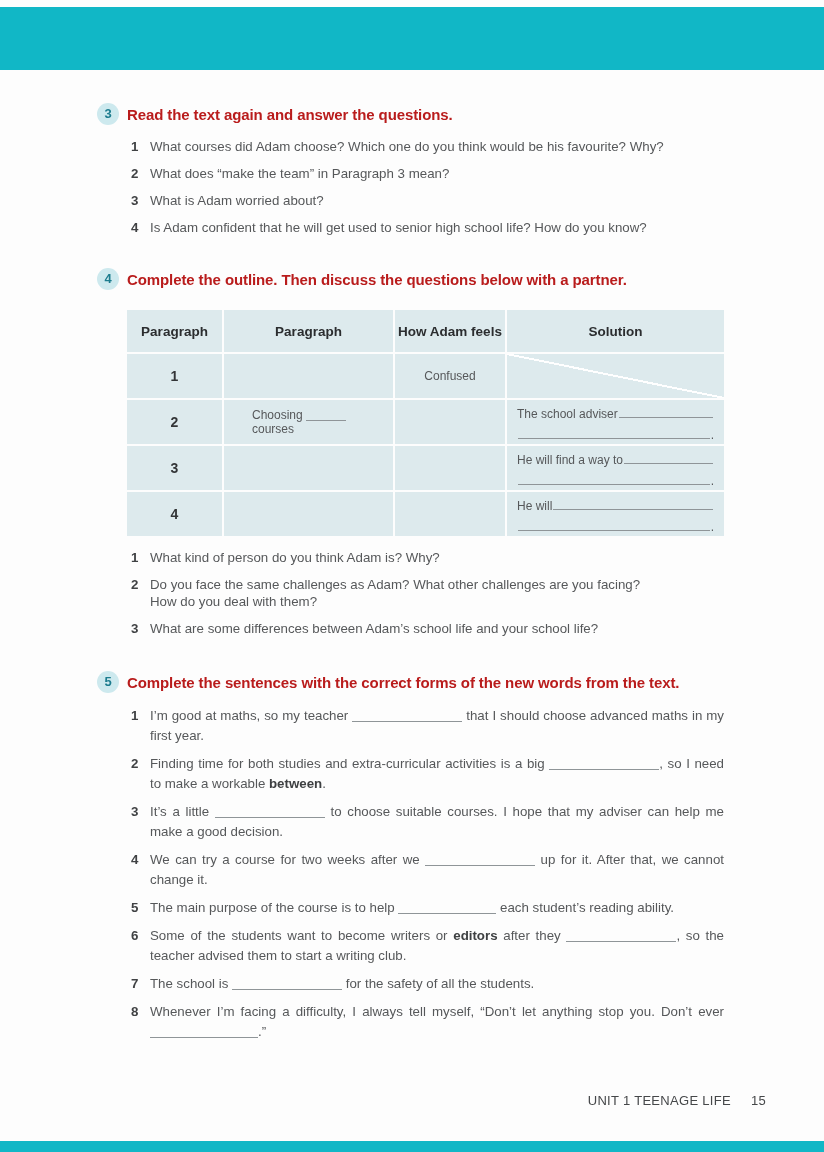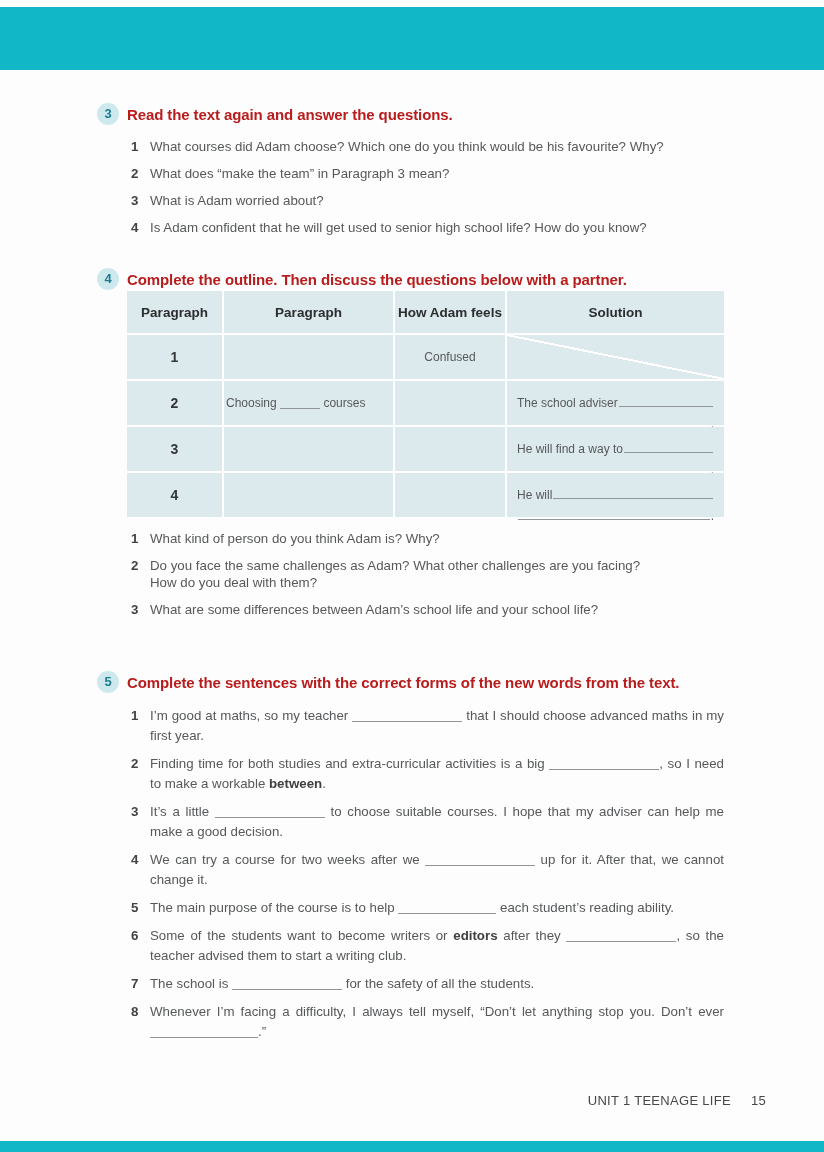--- a/index.html
+++ b/index.html
@@ -39,31 +39,31 @@
   .q5 .q-text { text-align:justify; white-space:normal; }
   .q-text b { color:#3e4042; }
 
   .blank {
     display:inline-block; height:12px; vertical-align:-2px;
     border-bottom:1px solid #8f9598;
   }
 
   
   .ex-table {
-    display:grid; margin:1px 0 0 30px; width:597px;
+    display:grid; margin:20px 0 0 30px; width:597px;
     grid-template-columns:95px 169px 110px 1fr;
     grid-template-rows:42px 44px 44px 44px 44px;
     gap:2px;
   }
   .cell { background:#ddeaed; font-size:12px; }
   .cell.center { display:flex; align-items:center; justify-content:center; }
   .cell.hdr { font-weight:bold; color:#2b2d2f; font-size:13.5px; }
   .cell.pnum { font-weight:bold; color:#333537; font-size:14px; }
-  .cell.chal { display:flex; align-items:center; padding:0 2px; }
-  .cell.sol { padding:11px 10px 4px 10px; }
+  .cell.chal { display:flex; align-items:center; padding:0 28px; }
+  .cell.sol { padding:3px 10px 4px 10px; }
   .cell.diag {
     background-image:linear-gradient(to top right,
       rgba(0,0,0,0) calc(50% - 1px), #ffffff calc(50% - 1px),
       #ffffff calc(50% + 1px), rgba(0,0,0,0) calc(50% + 1px));
     background-color:#ddeaed;
   }
   .sol-line { display:flex; align-items:flex-end; height:18px; margin-bottom:3px; }
   .sol-line .fill { flex:1; border-bottom:1px solid #8f9598; margin:0 1px 3px 1px; }
   .sol-line .tail { flex:none; }
 

